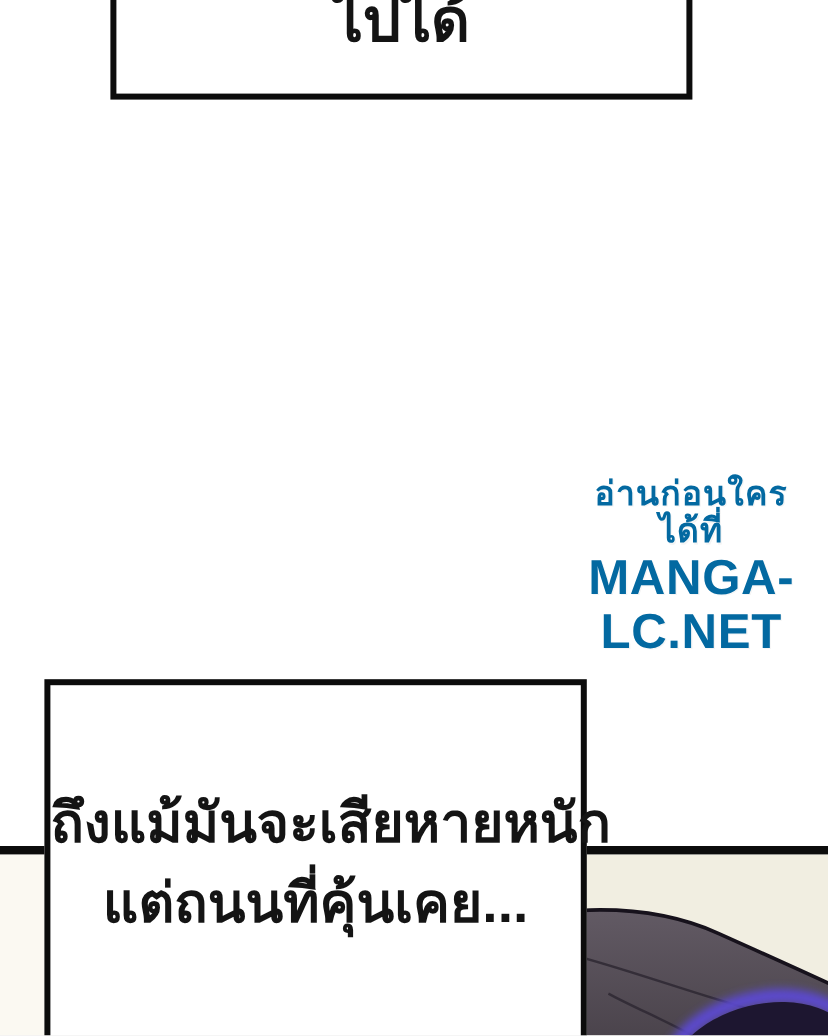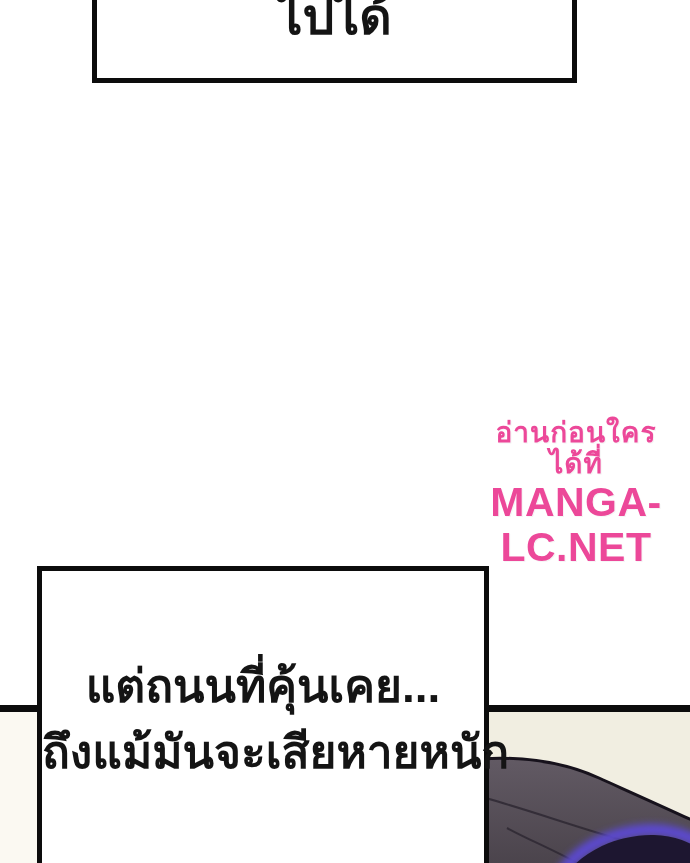--- a/index.html
+++ b/index.html
@@ -52,25 +52,24 @@
     margin-top:82px;
     text-align:center;
     font-size:46px;font-weight:600;line-height:66px;
     white-space:nowrap;
   }
   
   .watermark{
     position:absolute;right:8px;top:397px;width:212px;
     text-align:center;
     font-weight:bold;
-    color:#ec4899;
+    color:#0369a1;
     text-shadow:0 0 2px #ffffff, 1px 1px 0 #f3f3f3;
     z-index:0;
     line-height:1.1;
-    margin-top:21px;
   }
   .watermark .wm-thai{font-size:28px;letter-spacing:1px;}
   .watermark .wm-site{font-size:41px;letter-spacing:0.5px;}
 </style>
 </head>
 <body>
 
 <div class="page">
 
   <div class="panel-line"></div>
@@ -100,22 +99,22 @@
       <ellipse cx="152" cy="178" rx="80" ry="53" transform="rotate(-14 152 178)" stroke-width="3" fill="#1d1630"></ellipse>
     </svg>
   </div>
 
   <div class="speech-box top-box">
     <div class="top-text">ไปได้</div>
   </div>
 
   <div class="speech-box bottom-box">
     <div class="bubble-text">
+      <div>ถึงแม้มันจะเสียหายหนัก</div>
       <div>แต่ถนนที่คุ้นเคย...</div>
-      <div>ถึงแม้มันจะเสียหายหนัก</div>
     </div>
   </div>
 
   <div class="watermark">
     <div class="wm-thai">อ่านก่อนใครได้ที่</div>
     <div class="wm-site">MANGA-LC.NET</div>
   </div>
 
 </div>
 

